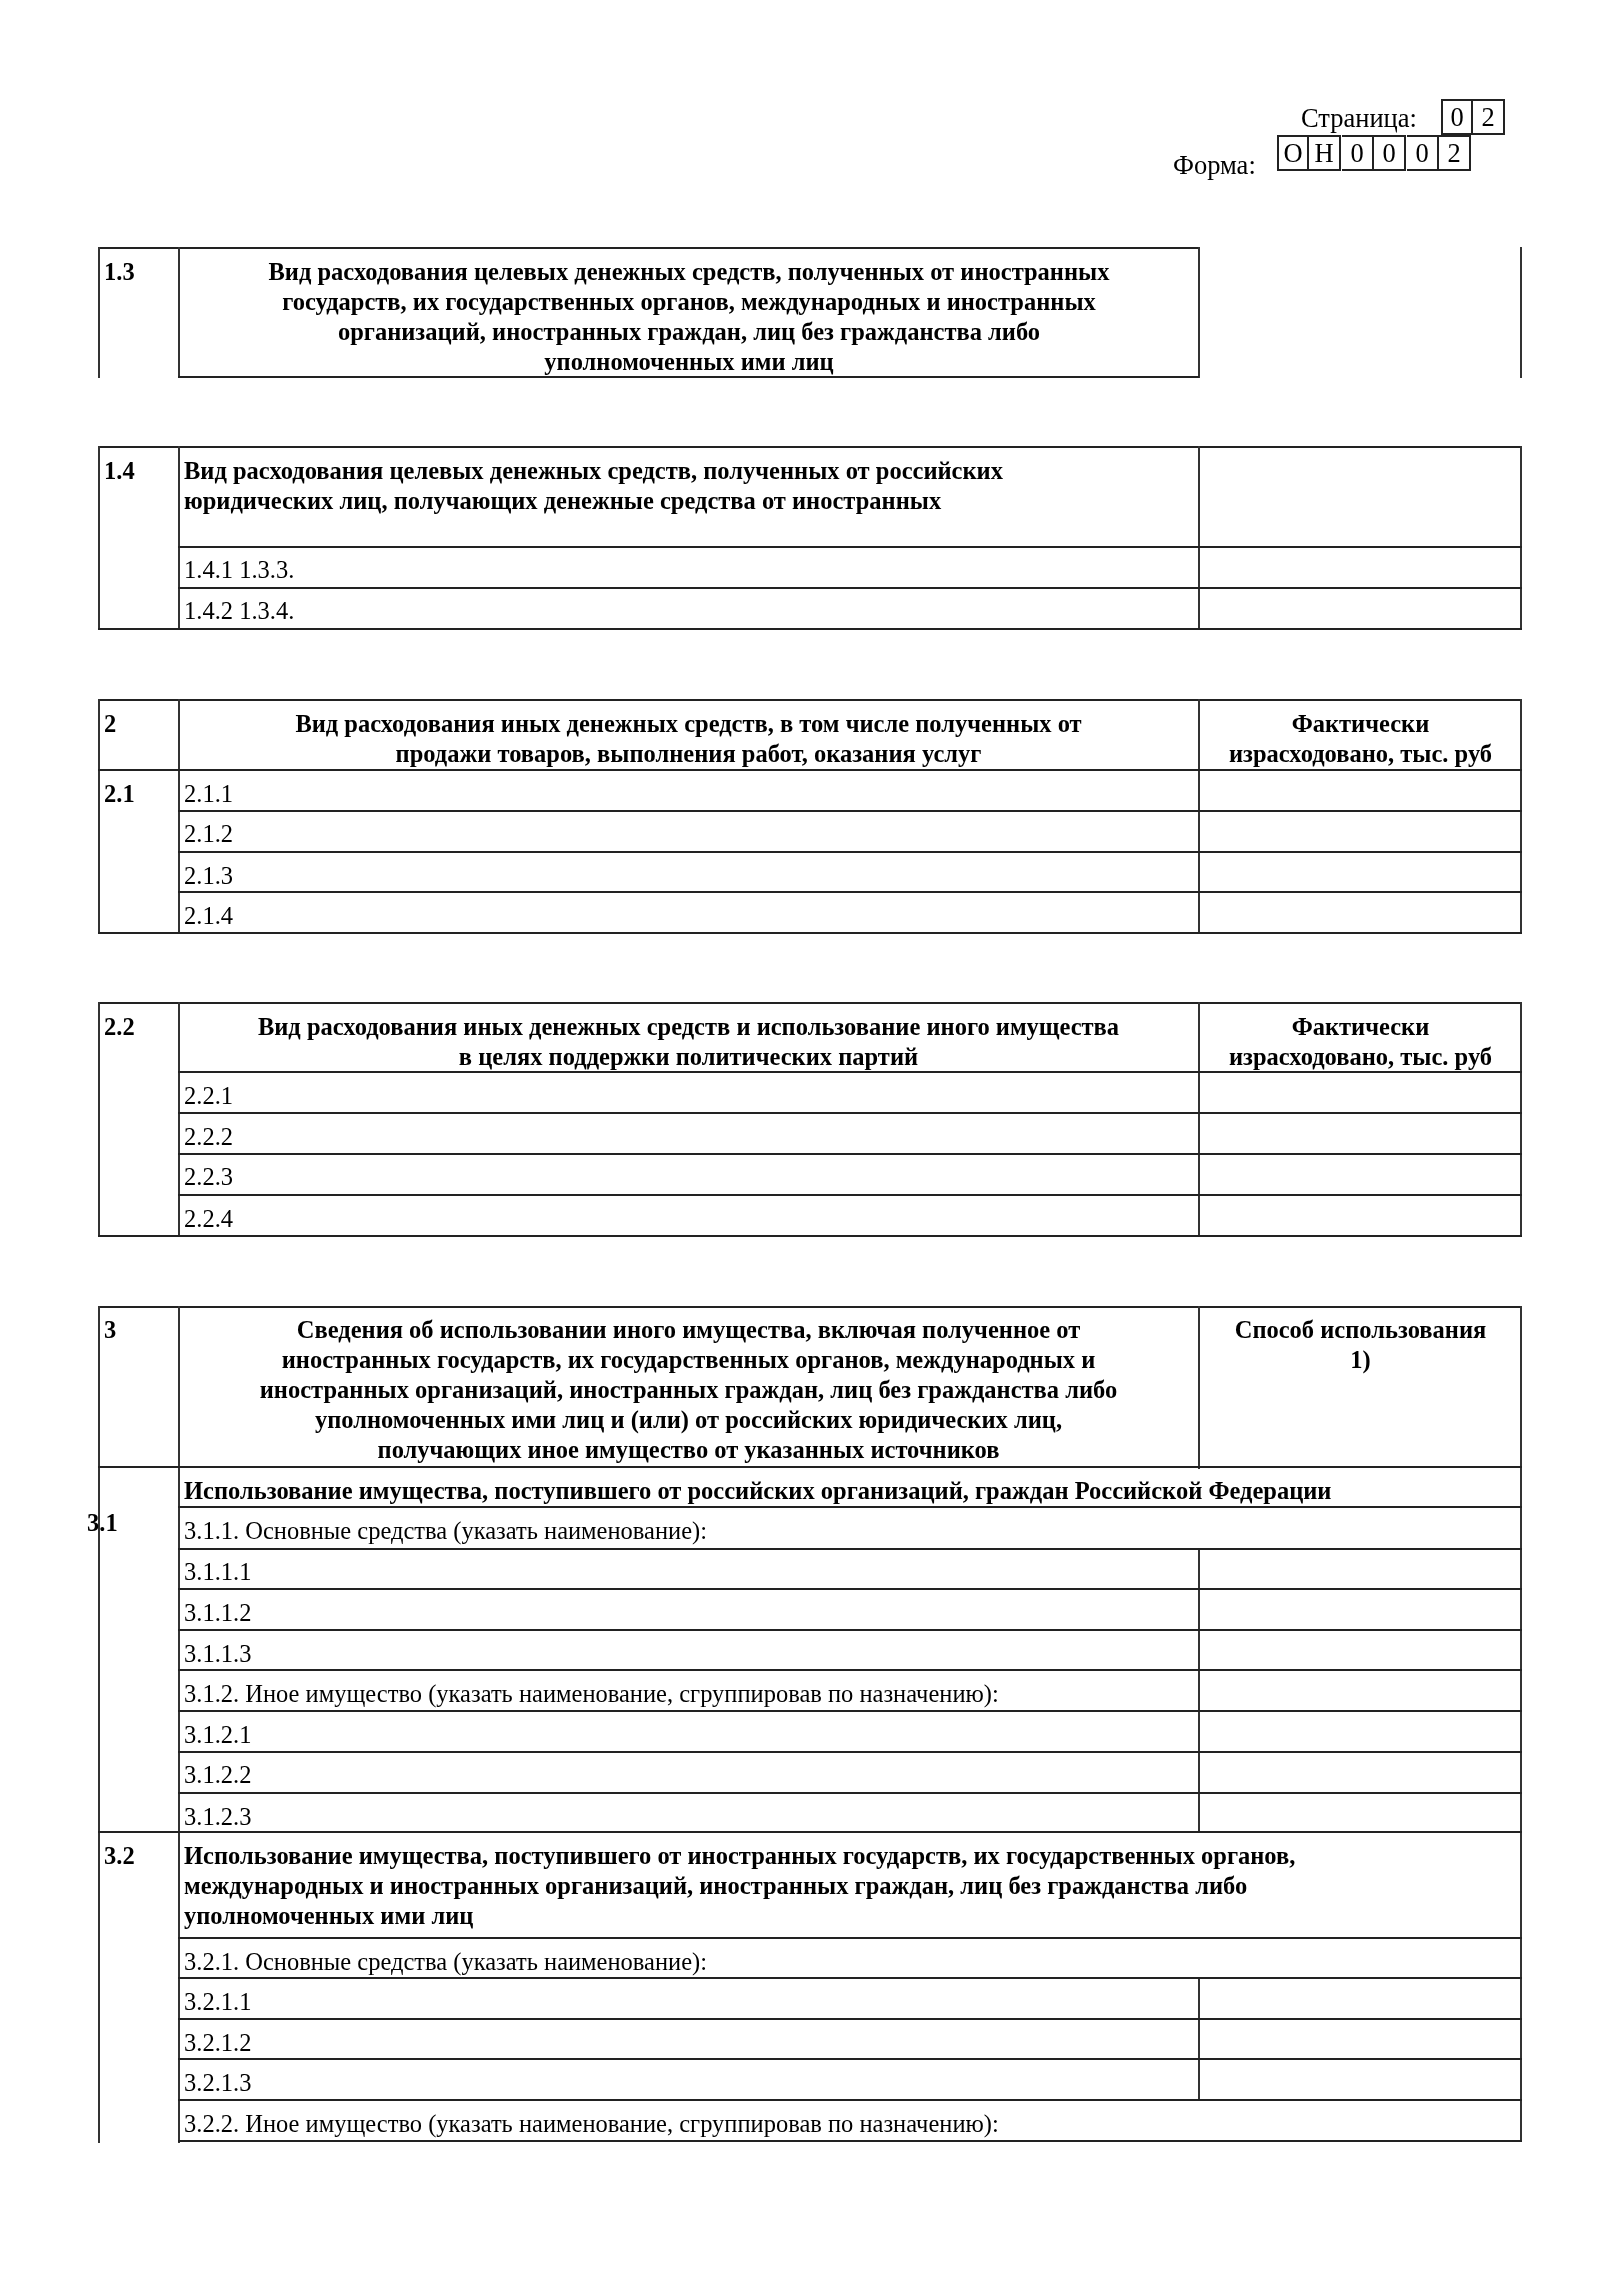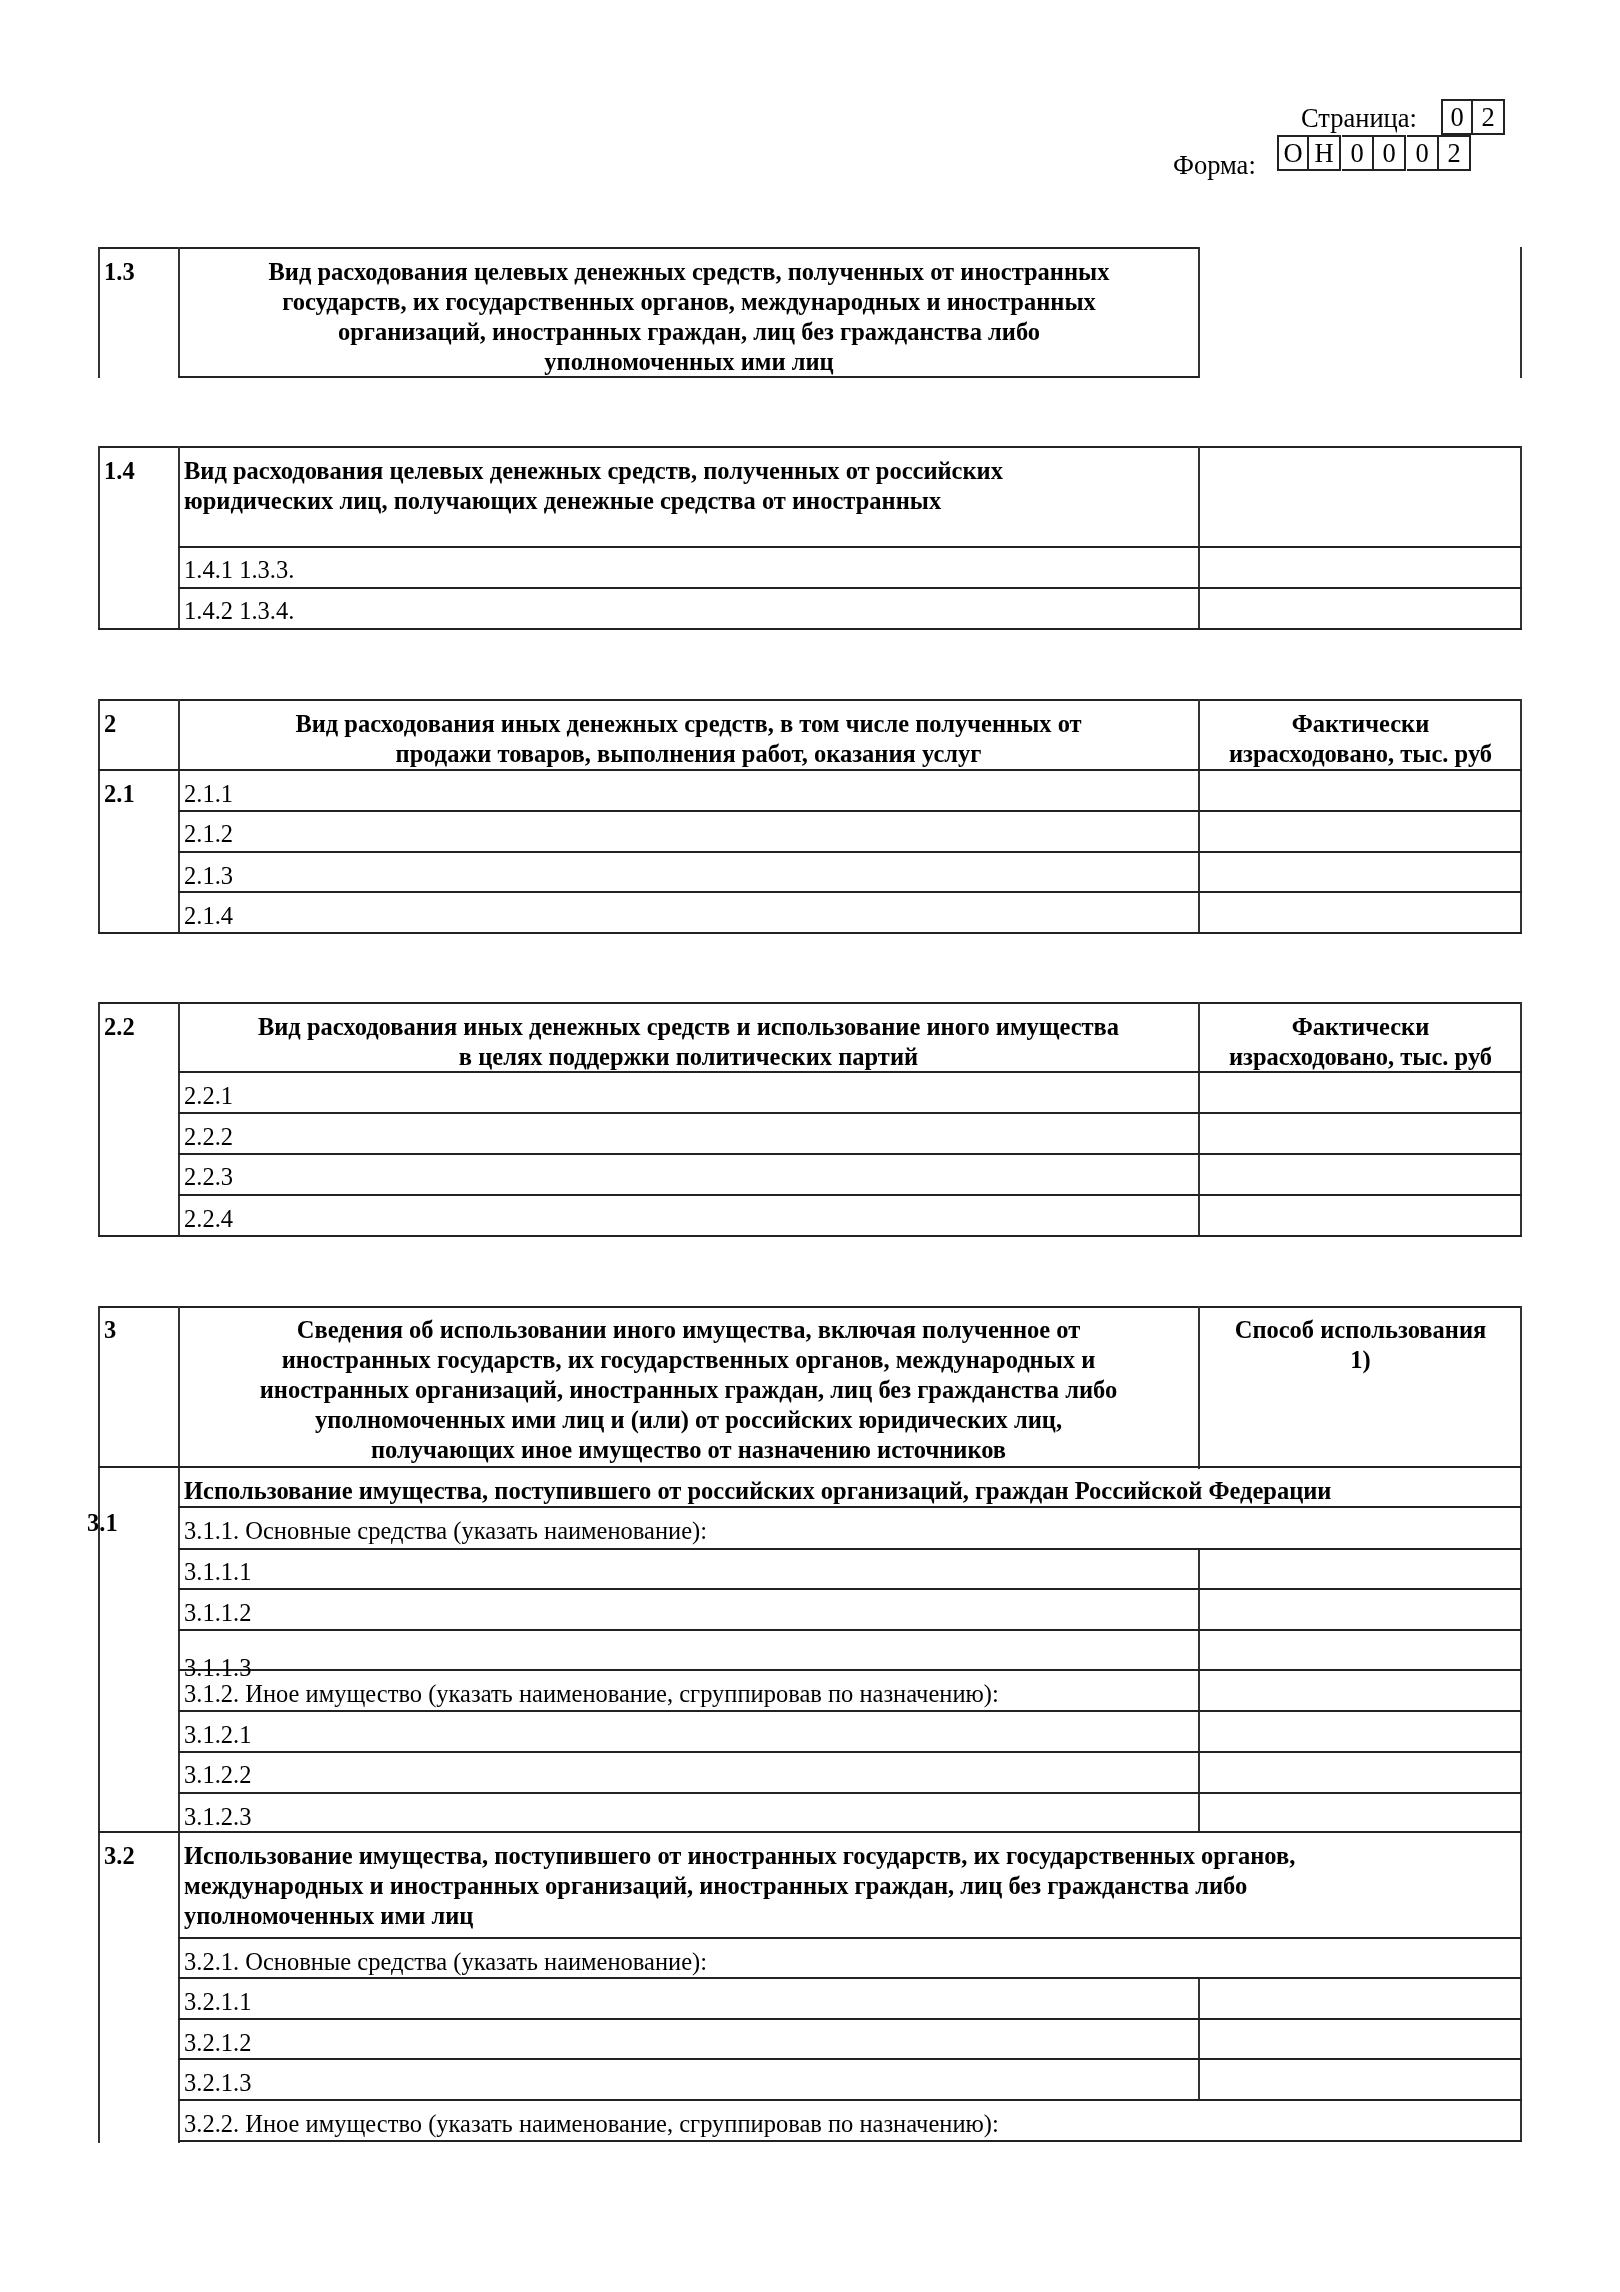--- a/index.html
+++ b/index.html
@@ -166,35 +166,35 @@
   <div class="line-h" style="left:178px; top:2058px; width:1344px;"></div>
   <div class="line-h" style="left:178px; top:2099px; width:1344px;"></div>
   <div class="line-h" style="left:178px; top:2140px; width:1344px;"></div>
 
   <span class="cell-text bold" style="left:104px; top:1315px;">3</span>
   <div class="cell-text bold center" style="left:182px; top:1315px; width:1013px;">
     <div>Сведения об использовании иного имущества, включая полученное от</div>
     <div>иностранных государств, их государственных органов, международных и</div>
     <div>иностранных организаций, иностранных граждан, лиц без  гражданства либо</div>
     <div>уполномоченных ими лиц и (или) от российских юридических лиц,</div>
-    <div>получающих иное имущество от назначению источников</div>
+    <div>получающих иное имущество от указанных источников</div>
   </div>
   <div class="cell-text bold center" style="left:1200px; top:1315px; width:321px;">
     <div>Способ использования</div>
     <div>1)</div>
   </div>
 
   <span class="cell-text bold" style="left:87px; top:1476px;margin-top:32px;">3.1</span>
   <span class="cell-text bold underline-text" style="left:184px; top:1476px;">Использование имущества, поступившего от российских организаций, граждан Российской Федерации</span>
   <span class="cell-text" style="left:184px; top:1516px;">3.1.1. Основные средства (указать наименование):</span>
   <span class="cell-text" style="left:184px; top:1557px;">3.1.1.1</span>
   <div class="abs" style="left:1200px; top:1550px; width:320px; height:38px;"></div>
   <span class="cell-text" style="left:184px; top:1598px;">3.1.1.2</span>
   <div class="abs" style="left:1200px; top:1590px; width:320px; height:39px;"></div>
-  <span class="cell-text" style="left:184px; top:1639px;margin-top:14px;">3.1.1.3</span>
+  <span class="cell-text" style="left:184px; top:1639px;">3.1.1.3</span>
   <div class="abs" style="left:1200px; top:1631px; width:320px; height:38px;"></div>
   <span class="cell-text" style="left:184px; top:1679px;">3.1.2. Иное имущество (указать наименование, сгруппировав по назначению):</span>
   <div class="abs" style="left:1200px; top:1671px; width:320px; height:39px;"></div>
   <span class="cell-text" style="left:184px; top:1720px;">3.1.2.1</span>
   <div class="abs" style="left:1200px; top:1712px; width:320px; height:38px;"></div>
   <span class="cell-text" style="left:184px; top:1760px;">3.1.2.2</span>
   <div class="abs" style="left:1200px; top:1753px; width:320px; height:39px;"></div>
   <span class="cell-text" style="left:184px; top:1802px;">3.1.2.3</span>
   <div class="abs" style="left:1200px; top:1794px; width:320px; height:37px;"></div>
 

